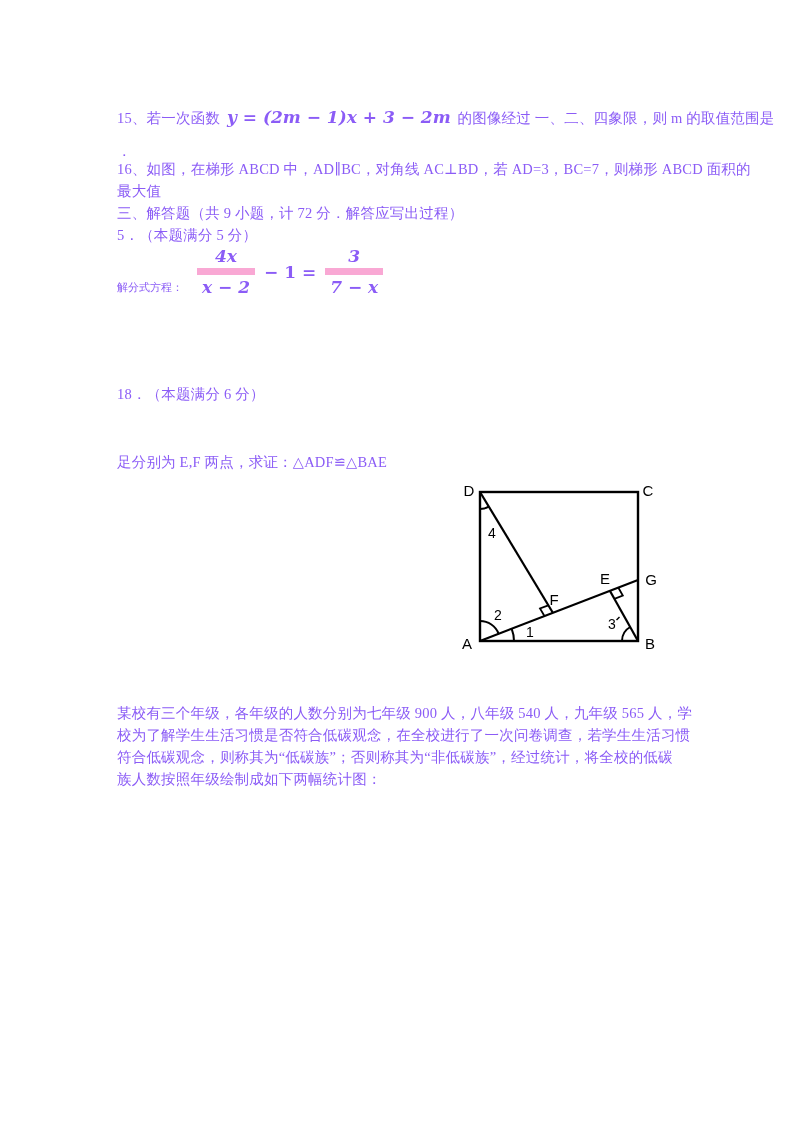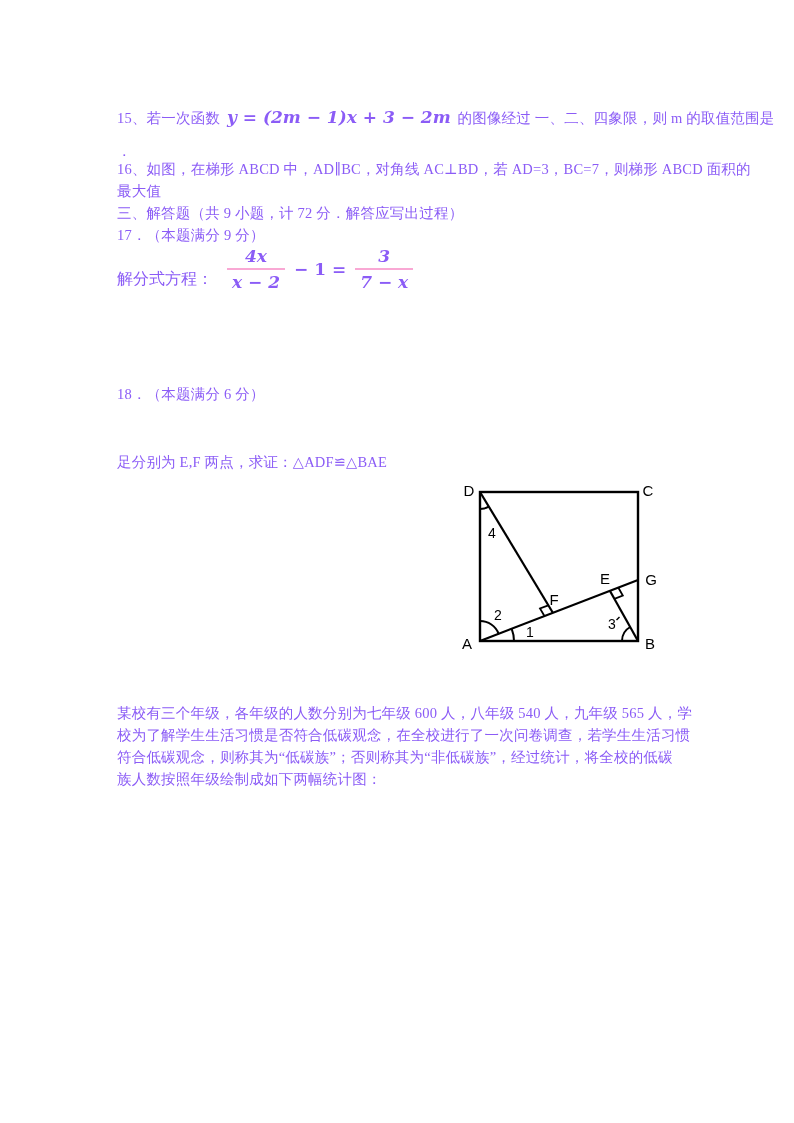--- a/index.html
+++ b/index.html
@@ -37,33 +37,33 @@
     top: 246px;
     display: flex;
     align-items: center;
     font-family: "DejaVu Serif", serif;
     font-size: 17px;
     font-weight: bold;
   }
   .eq-label {
     font-family: Liberation Mono, monospace;
     font-weight: normal;
-    font-size: 16px;
+    font-size: 11px;
     align-self: flex-end;
     margin-right: 14px;
     padding-bottom: 2px;
   }
   .frac {
     display: inline-flex;
     flex-direction: column;
     align-items: center;
     font-style: italic;
   }
   .frac .num { padding: 0 5px 2px 5px; }
-  .frac .den { border-top: 2px solid #f9a8d4; padding: 2px 5px 0 5px; }
+  .frac .den { border-top: 7px solid #f9a8d4; padding: 2px 5px 0 5px; }
   .eq-mid { margin: 0 9px; }
   
   .figure-wrap {
     position: absolute;
     left: 453px;
     top: 474px;
     width: 220px;
     height: 185px;
   }
   .figure-wrap svg { display: block; }
@@ -98,21 +98,21 @@
   </div>
   <div class="tline" style="top:180px;">
     <span>最大值</span>
   </div>
 
   <div class="tline" style="top:202px;">
     <span>三、解答题（共 9 小题，计 72 分．解答应写出过程）</span>
   </div>
 
   <div class="tline" style="top:224px;">
-    <span>17．（本题满分 9 分）</span>
+    <span>5．（本题满分 5 分）</span>
   </div>
 
   <div class="eq-row">
     <span class="eq-label">解分式方程：</span>
     <span class="frac">
       <span class="num">4x</span>
       <span class="den">x − 2</span>
     </span>
     <span class="eq-mid">− 1 =</span>
     <span class="frac">
@@ -162,21 +162,21 @@
       <text x="101" y="131" text-anchor="middle" class="fig-label">F</text>
 
       <text x="39" y="64" text-anchor="middle" class="fig-num">4</text>
       <text x="45" y="146" text-anchor="middle" class="fig-num">2</text>
       <text x="77" y="163" text-anchor="middle" class="fig-num">1</text>
       <text x="159" y="155" text-anchor="middle" class="fig-num">3</text>
     </svg>
   </div>
 
   <div class="tline" style="top:702px;">
-    <span>某校有三个年级，各年级的人数分别为七年级 600 人，八年级 540 人，九年级 565 人，学</span>
+    <span>某校有三个年级，各年级的人数分别为七年级 900 人，八年级 540 人，九年级 565 人，学</span>
   </div>
   <div class="tline" style="top:746px;">
     <span>符合低碳观念，则称其为“低碳族”；否则称其为“非低碳族”，经过统计，将全校的低碳</span>
   </div>
   <div class="tline" style="top:724px;">
     <span>校为了解学生生活习惯是否符合低碳观念，在全校进行了一次问卷调查，若学生生活习惯</span>
   </div>
   <div class="tline" style="top:768px;">
     <span>族人数按照年级绘制成如下两幅统计图：</span>
   </div>

